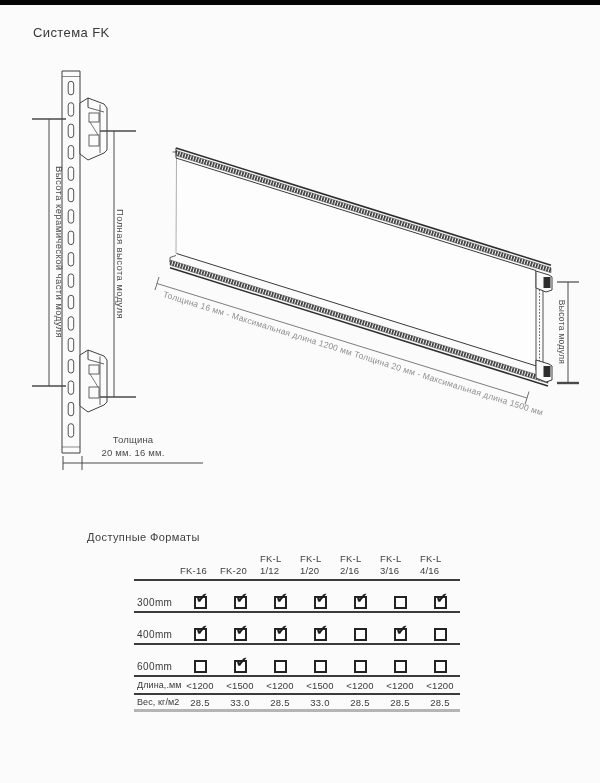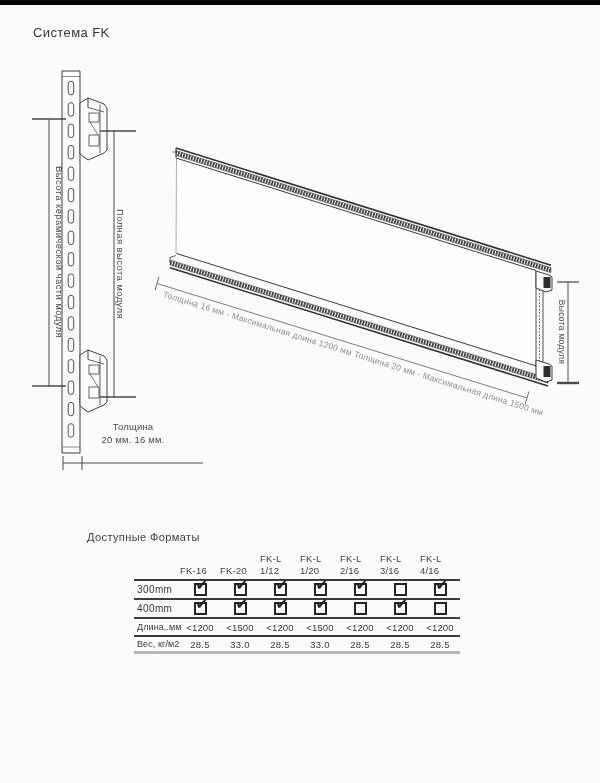--- a/index.html
+++ b/index.html
@@ -7,29 +7,29 @@
     position:relative;width:600px;height:783px;background:#fbfbfb;overflow:hidden;
     font-family:"Liberation Sans","DejaVu Sans",sans-serif;color:#3b3b3b;
   }
   #top-bar{position:absolute;left:0;top:0;width:600px;height:5px;background:#050505;}
   #page-title{position:absolute;left:33px;top:25px;font-size:13px;letter-spacing:.4px;color:#383838;}
   svg{position:absolute;left:0;top:0;}
   .vtext{position:absolute;white-space:nowrap;transform:translate(-50%,-50%) rotate(90deg);color:#4a4a4a;}
   .dim-label-ceramic{left:59px;top:252px;font-size:9.5px;letter-spacing:.4px;}
   .dim-label-full{left:120px;top:264px;font-size:9.5px;letter-spacing:.4px;}
   .dim-label-height{left:562px;top:332px;font-size:8.5px;letter-spacing:.3px;color:#4f4f4f;}
-  #thickness-label{position:absolute;left:88px;top:420px;width:90px;text-align:center;
+  #thickness-label{position:absolute;left:88px;top:433px;width:90px;text-align:center;
     font-size:9.5px;line-height:13px;color:#4a4a4a;letter-spacing:.2px;}
   #panel-note{position:absolute;left:165px;top:289px;transform-origin:0 0;transform:rotate(17.4deg);
     font-size:8.5px;color:#8f8f8f;letter-spacing:.2px;white-space:nowrap;}
   #formats-heading{position:absolute;left:87px;top:531px;font-size:11px;letter-spacing:.4px;color:#3d3d3d;text-align:center;}
   #formats-table{position:absolute;left:134px;top:551px;width:326px;}
   .frow{display:grid;grid-template-columns:46px repeat(7,40px);align-items:center;box-sizing:border-box;}
   .frow.head{height:30px;border-bottom:2px solid #3c3c3c;align-items:end;}
-  .frow.size{height:19px;border-bottom:2px solid #3c3c3c;}
+  .frow.size{height:19px;border-bottom:2px solid #3c3c3c;margin-top:13px;}
   .frow.lenr{height:18px;border-bottom:2px solid #3c3c3c;}
   .frow.wgtr{height:17px;border-bottom:3px solid #b5b5b5;}
   .fcol{display:flex;flex-direction:column;justify-content:flex-end;
     font-size:9.5px;line-height:11.5px;color:#3d3d3d;padding-bottom:3px;letter-spacing:.2px;}
   .flabel{font-size:10px;letter-spacing:.4px;padding-left:3px;color:#3a3a3a;}
   .flabel.small{font-size:9px;letter-spacing:.1px;}
   .fcell{text-align:center;font-size:9.5px;color:#3a3a3a;letter-spacing:.2px;}
   .cb{position:relative;display:inline-block;width:9px;height:9px;border:2px solid #232323;background:#fff;vertical-align:middle;}
   .cb[data-checked="true"]::after{
     content:"✔";position:absolute;left:0px;top:-9px;font-size:15px;font-weight:bold;color:#1d1d1d;
@@ -223,20 +223,30 @@
       <div class="fcell"><span class="cb" data-checked="true"></span></div>
       <div class="fcell"><span class="cb" data-checked="true"></span></div>
       <div class="fcell"><span class="cb" data-checked="true"></span></div>
       <div class="fcell"><span class="cb" data-checked="false"></span></div>
       <div class="fcell"><span class="cb" data-checked="true"></span></div>
       <div class="fcell"><span class="cb" data-checked="false"></span></div>
     </div>
 
 
 
+    <div class="frow size">
+      <div class="flabel">600mm</div>
+      <div class="fcell"><span class="cb" data-checked="false"></span></div>
+      <div class="fcell"><span class="cb" data-checked="true"></span></div>
+      <div class="fcell"><span class="cb" data-checked="false"></span></div>
+      <div class="fcell"><span class="cb" data-checked="false"></span></div>
+      <div class="fcell"><span class="cb" data-checked="false"></span></div>
+      <div class="fcell"><span class="cb" data-checked="false"></span></div>
+      <div class="fcell"><span class="cb" data-checked="false"></span></div>
+    </div>
 
     <div class="frow lenr">
       <div class="flabel small">Длина,.мм</div>
       <div class="fcell">&lt;1200</div>
       <div class="fcell">&lt;1500</div>
       <div class="fcell">&lt;1200</div>
       <div class="fcell">&lt;1500</div>
       <div class="fcell">&lt;1200</div>
       <div class="fcell">&lt;1200</div>
       <div class="fcell">&lt;1200</div>

